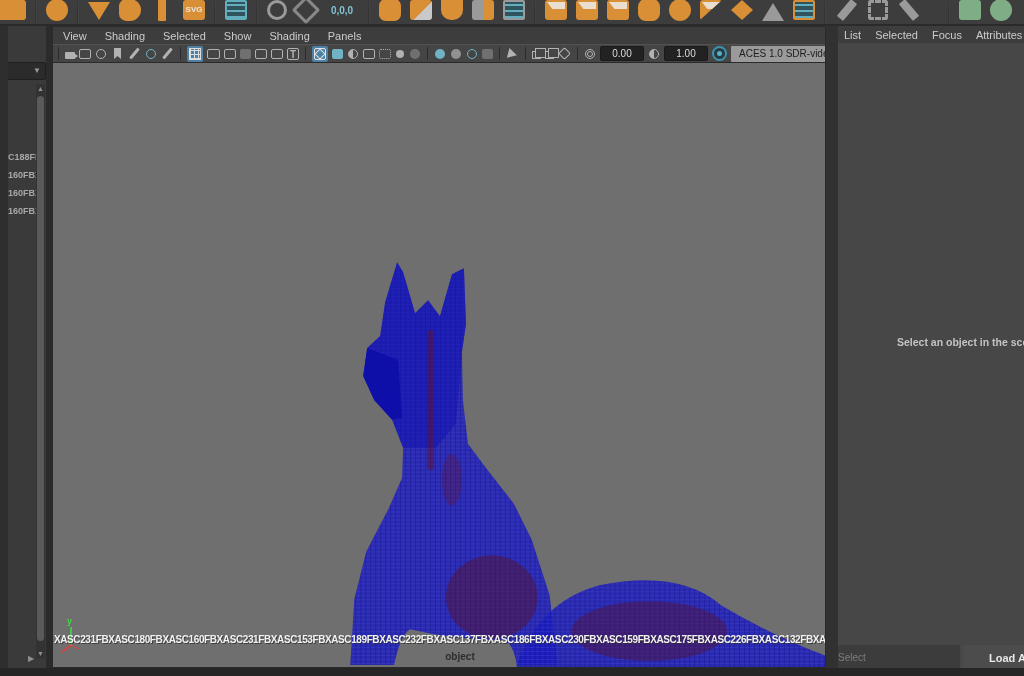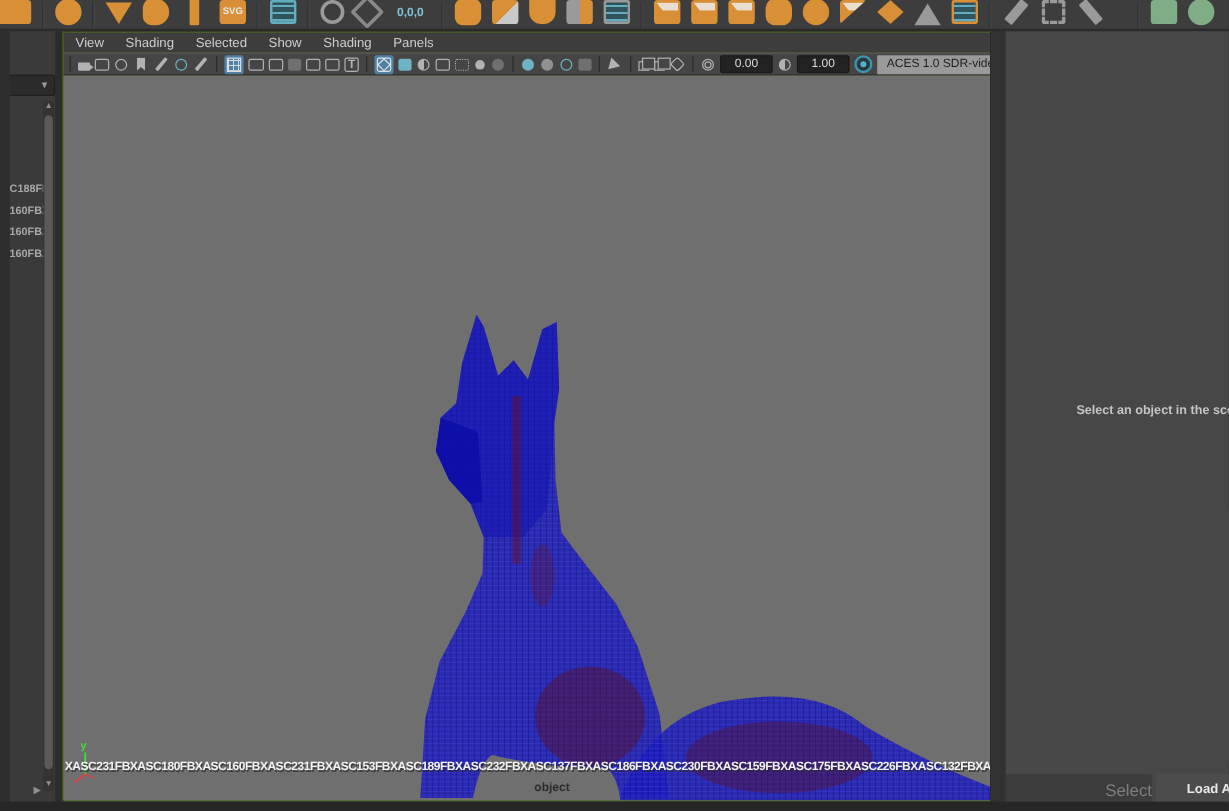--- a/index.html
+++ b/index.html
@@ -117,21 +117,21 @@
   
   #gap-col { position:absolute; left:826px; top:26px; width:12px; height:650px; background:#313131; }
   #attr-panel { position:absolute; left:838px; top:26px; width:186px; height:650px;
     background:#474747; overflow:hidden; }
   #attr-menubar { position:absolute; left:0; top:0; width:100%; height:17px; background:#3d3d3d;
     display:flex; gap:14px; padding-left:6px; align-items:center; white-space:nowrap; }
   #attr-message { position:absolute; left:59px; top:310px; width:200px; color:#c4c4c4;
     font-size:10.5px; font-weight:bold; white-space:nowrap; }
   #attr-buttons { position:absolute; left:0; bottom:5px; width:100%; height:26px; display:flex; gap:3px; }
   #btn-select { flex:none; width:122px; background:#3c3c3c; border-radius:2px; color:#7d7d7d;
-    font-size:14px; text-align:right; line-height:26px; }
+    font-size:10px; text-align:left; line-height:26px; }
   #btn-load { flex:none; width:120px; background:#4c4c4c; border-radius:2px; color:#e8e8e8;
     font-size:11px; font-weight:bold; line-height:26px; padding-left:26px; }
 
   #bottom-strip { position:absolute; left:0; top:668px; width:1024px; height:8px; background:#262626; }
 </style>
 </head>
 <body>
 
 <div id="shelf">
   <div class="shelf-ic s-sq" style="width:30px;margin-left:-6px"></div>
@@ -285,20 +285,27 @@
 
 
     <div id="hud-text">XASC231FBXASC180FBXASC160FBXASC231FBXASC153FBXASC189FBXASC232FBXASC137FBXASC186FBXASC230FBXASC159FBXASC175FBXASC226FBXASC132FBXASC162_</div>
 
     <div id="persp-label">object</div>
   </div>
 </div>
 
 <div id="gap-col"></div>
 <div id="attr-panel">
+  <div id="attr-menubar">
+    <span class="vp-menu-item">List</span>
+    <span class="vp-menu-item">Selected</span>
+    <span class="vp-menu-item">Focus</span>
+    <span class="vp-menu-item">Attributes</span>
+
+  </div>
   <div id="attr-message">Select an object in the scene</div>
   <div id="attr-buttons">
     <div id="btn-select">Select</div>
     <div id="btn-load">Load A</div>
   </div>
 </div>
 
 <div id="bottom-strip"></div>
 
 </body></html>

